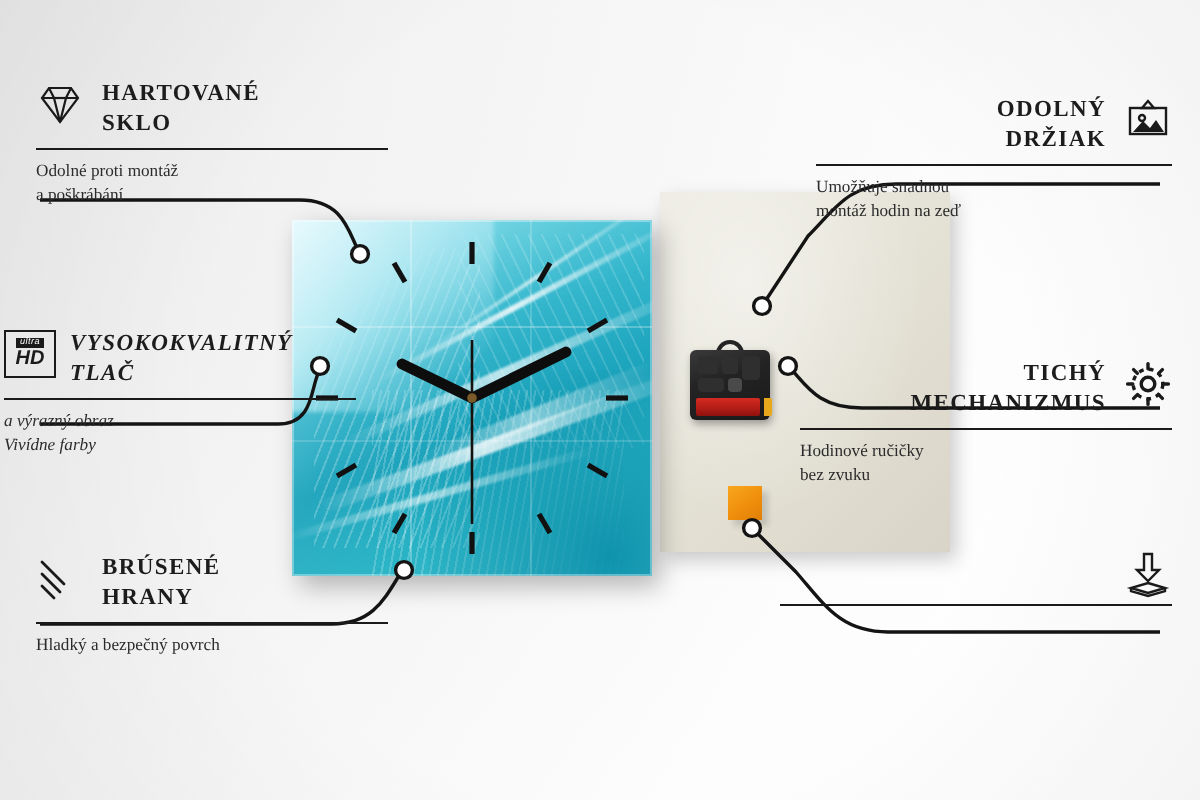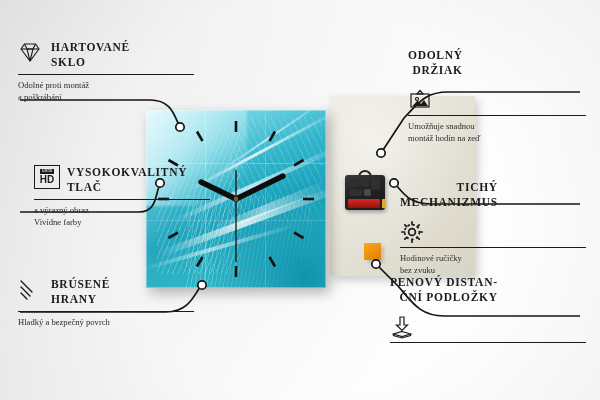--- a/index.html
+++ b/index.html
@@ -131,39 +131,39 @@
   .clock-edge{
     position:absolute; inset:0; border:1px solid rgba(255,255,255,.35);
   }
 
   
   #dial{ position:absolute; inset:0; }
 
   
   .feat{ position:absolute; z-index:7; }
   .feat .head{ display:flex; align-items:flex-start; gap:9px; }
-  .feat.right .head{ justify-content:flex-end;flex-direction:column; }
+  .feat.right .head{ justify-content:flex-end; }
   .ttl{
     font-family:"Liberation Serif", serif;
     font-weight:bold; font-size:11.5px; letter-spacing:.7px;
     color:#1c1c1c; line-height:1.34; text-transform:uppercase;
   }
   .feat.right .ttl{ text-align:right; }
   .rule{ height:1px; background:#1a1a1a; margin:3px 0 4px 0; }
   .desc{
     font-family:"Liberation Serif", serif;
     font-size:8.6px; color:#2b2b2b; line-height:1.42;
   }
   .feat.right .desc{ text-align:left; }
   .ico{ width:24px; height:24px; flex:0 0 24px; color:#1a1a1a; }
   .ico svg{ width:100%; height:100%; display:block; }
 
   
   #f-glass   { left:18px;  top:40px;  width:176px; }
-  #f-print   { left:34px;  top:165px; width:176px; }
+  #f-print   { left:2px;  top:165px; width:176px;font-style:italic; }
   #f-edges   { left:18px;  top:277px; width:176px; }
   #f-holder  { right:14px; top:48px;  width:178px; }
   #f-mech    { right:14px; top:180px; width:186px; }
   #f-foam    { right:14px; top:275px; width:196px; }
 
   .hd-badge{
     width:26px; height:24px; border:1.6px solid #1a1a1a;
     display:flex; flex-direction:column; align-items:center; justify-content:center;
     font-family:"Liberation Sans", sans-serif; line-height:1;
   }
@@ -367,24 +367,20 @@
     </div>
     <div class="rule"></div>
     <div class="desc">
       <div>Hodinové ručičky</div>
       <div>bez zvuku</div>
     </div>
   </div>
 
   <div class="feat right" id="f-foam">
     <div class="head">
-      <div class="ttl">
-        <div>PENOVÝ DISTAN-</div>
-        <div>ČNÍ PODLOŽKY</div>
-      </div>
       <span class="ico">
         <svg viewBox="0 0 24 24" fill="none" stroke="currentColor" stroke-width="1.2">
           <path d="M10 2 H14 V10 H17.5 L12 15.5 L6.5 10 H10 Z"></path>
           <path d="M12 16.5 L20.5 19 L12 21.5 L3.5 19 Z"></path>
           <path d="M3.5 19 V20.6 L12 23 L20.5 20.6 V19"></path>
         </svg>
       </span>
     </div>
     <div class="rule"></div>
   </div>

